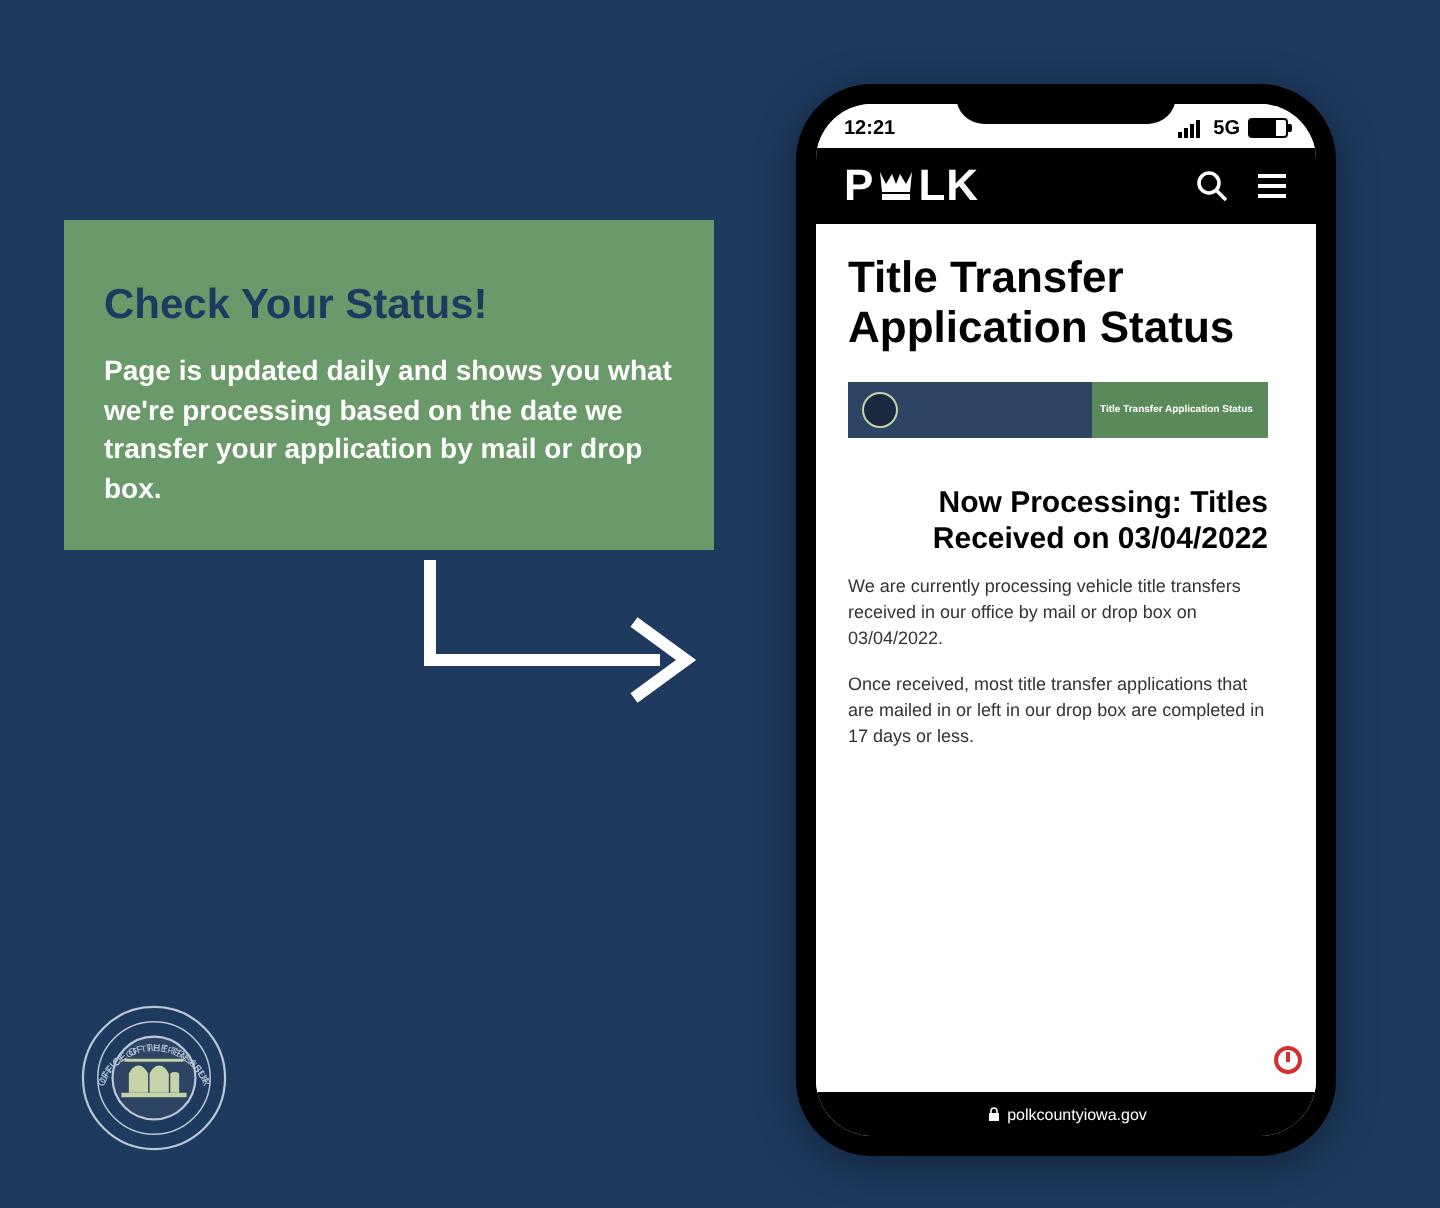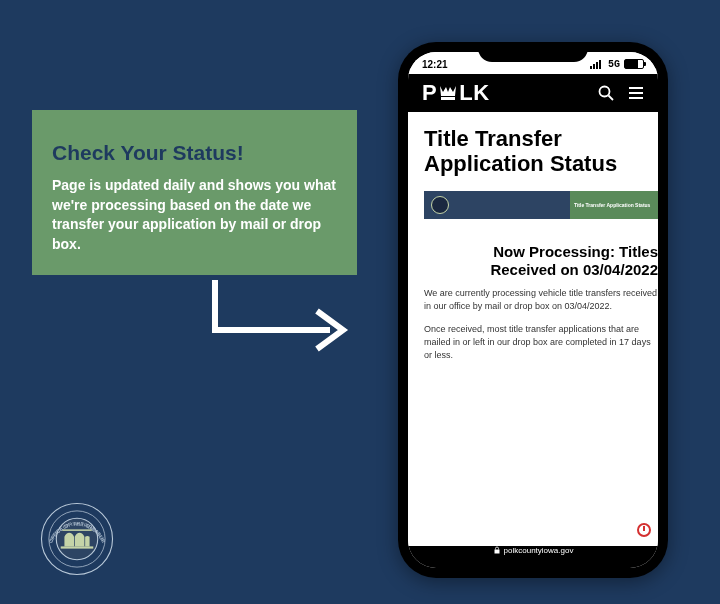--- a/index.html
+++ b/index.html
@@ -77,21 +77,20 @@
       justify-content: space-between;
       padding: 2px 14px 0 14px;
       font-size: 10px;
       font-weight: 600;
       color: #000;
     }
     .status-right {
       display: flex;
       align-items: center;
       gap: 4px;
-      font-family: Liberation Mono, monospace;
     }
     .battery {
       width: 20px;
       height: 10px;
       border: 1px solid #000;
       border-radius: 2px;
       position: relative;
       display: flex;
       align-items: center;
     }
@@ -146,21 +145,21 @@
       align-items: center;
       gap: 14px;
       color: #fff;
     }
     .search-icon, .menu-icon {
       width: 16px;
       height: 16px;
     }
     .content {
       flex: 1;
-      padding: 14px 0 0 16px;
+      padding: 14px 24px 0 16px;
       overflow: hidden;
       background: #fff;
     }
     .page-title {
       font-size: 22px;
       font-weight: 900;
       color: #000;
       line-height: 1.15;
       margin-bottom: 14px;
     }
@@ -211,20 +210,21 @@
     .section-body {
       font-size: 9px;
       color: #333;
       line-height: 1.45;
       margin-bottom: 10px;
     }
     .bottom-bar {
       height: 22px;
       background: #000;
       display: flex;
+      align-items: center;
       justify-content: center;
       color: #fff;
       font-size: 8px;
       position: relative;
     }
     .red-badge {
       position: absolute;
       right: 4px;
       bottom: 28px;
       width: 20px;

